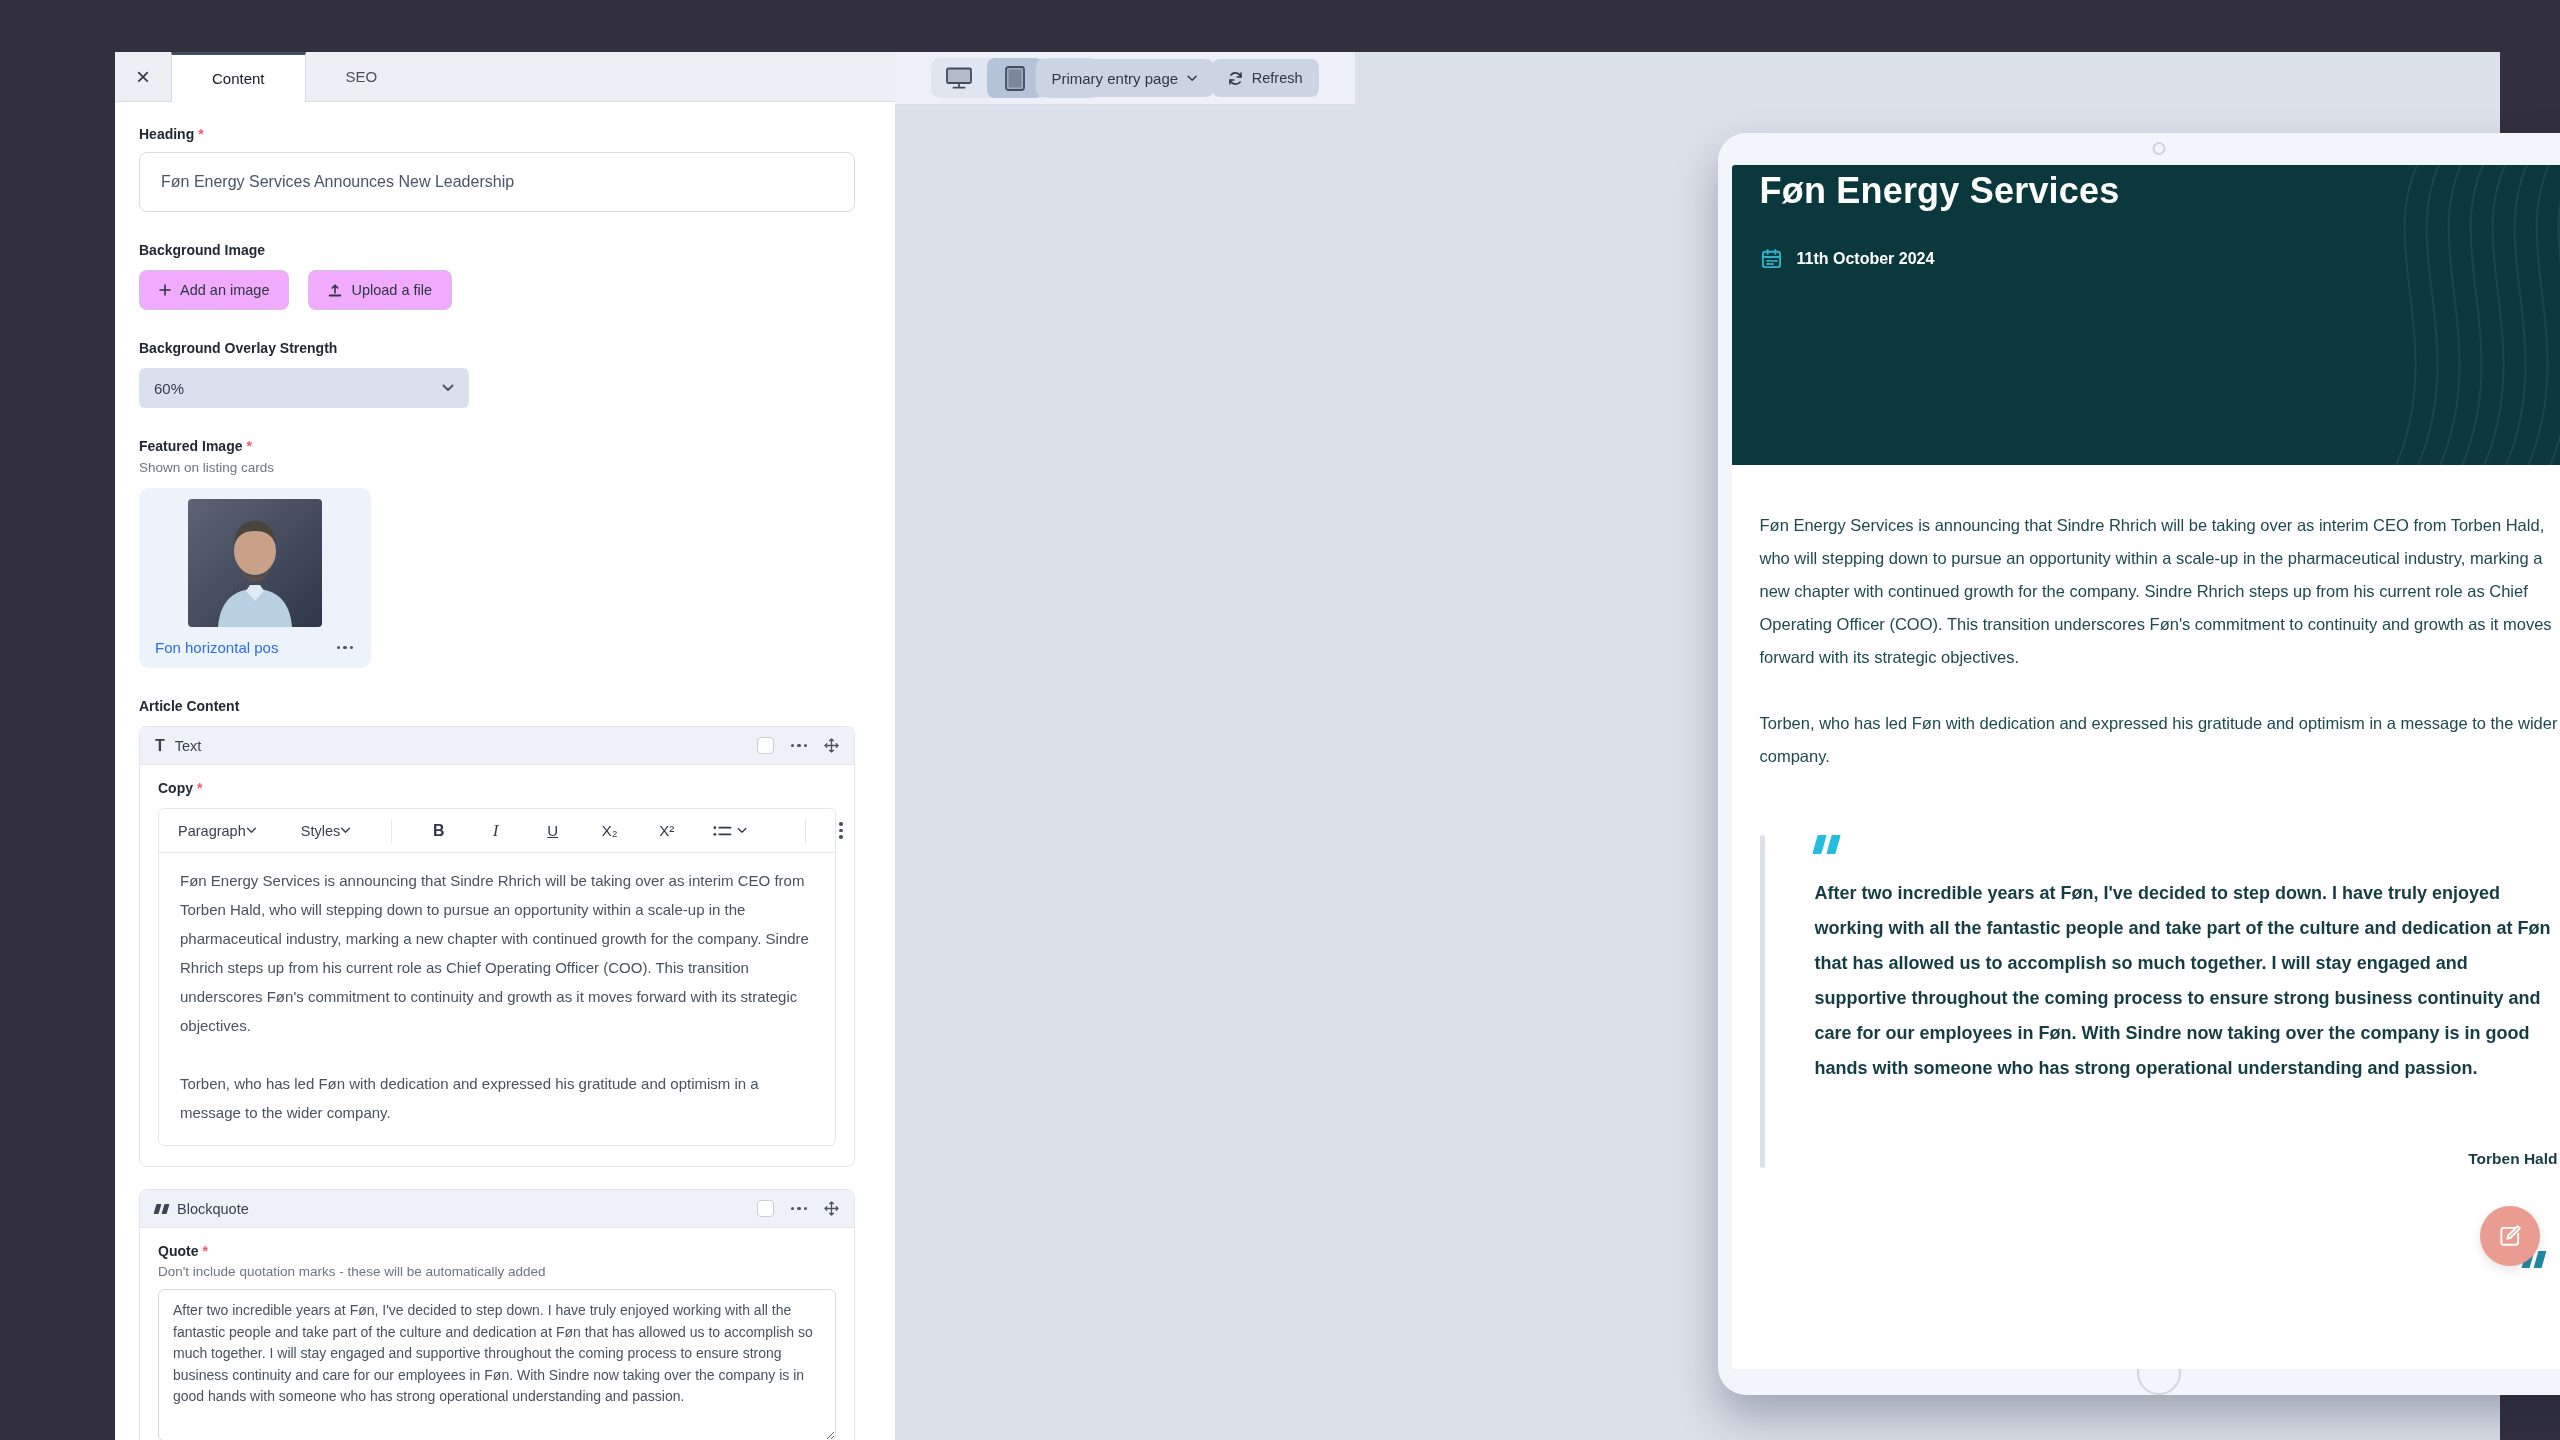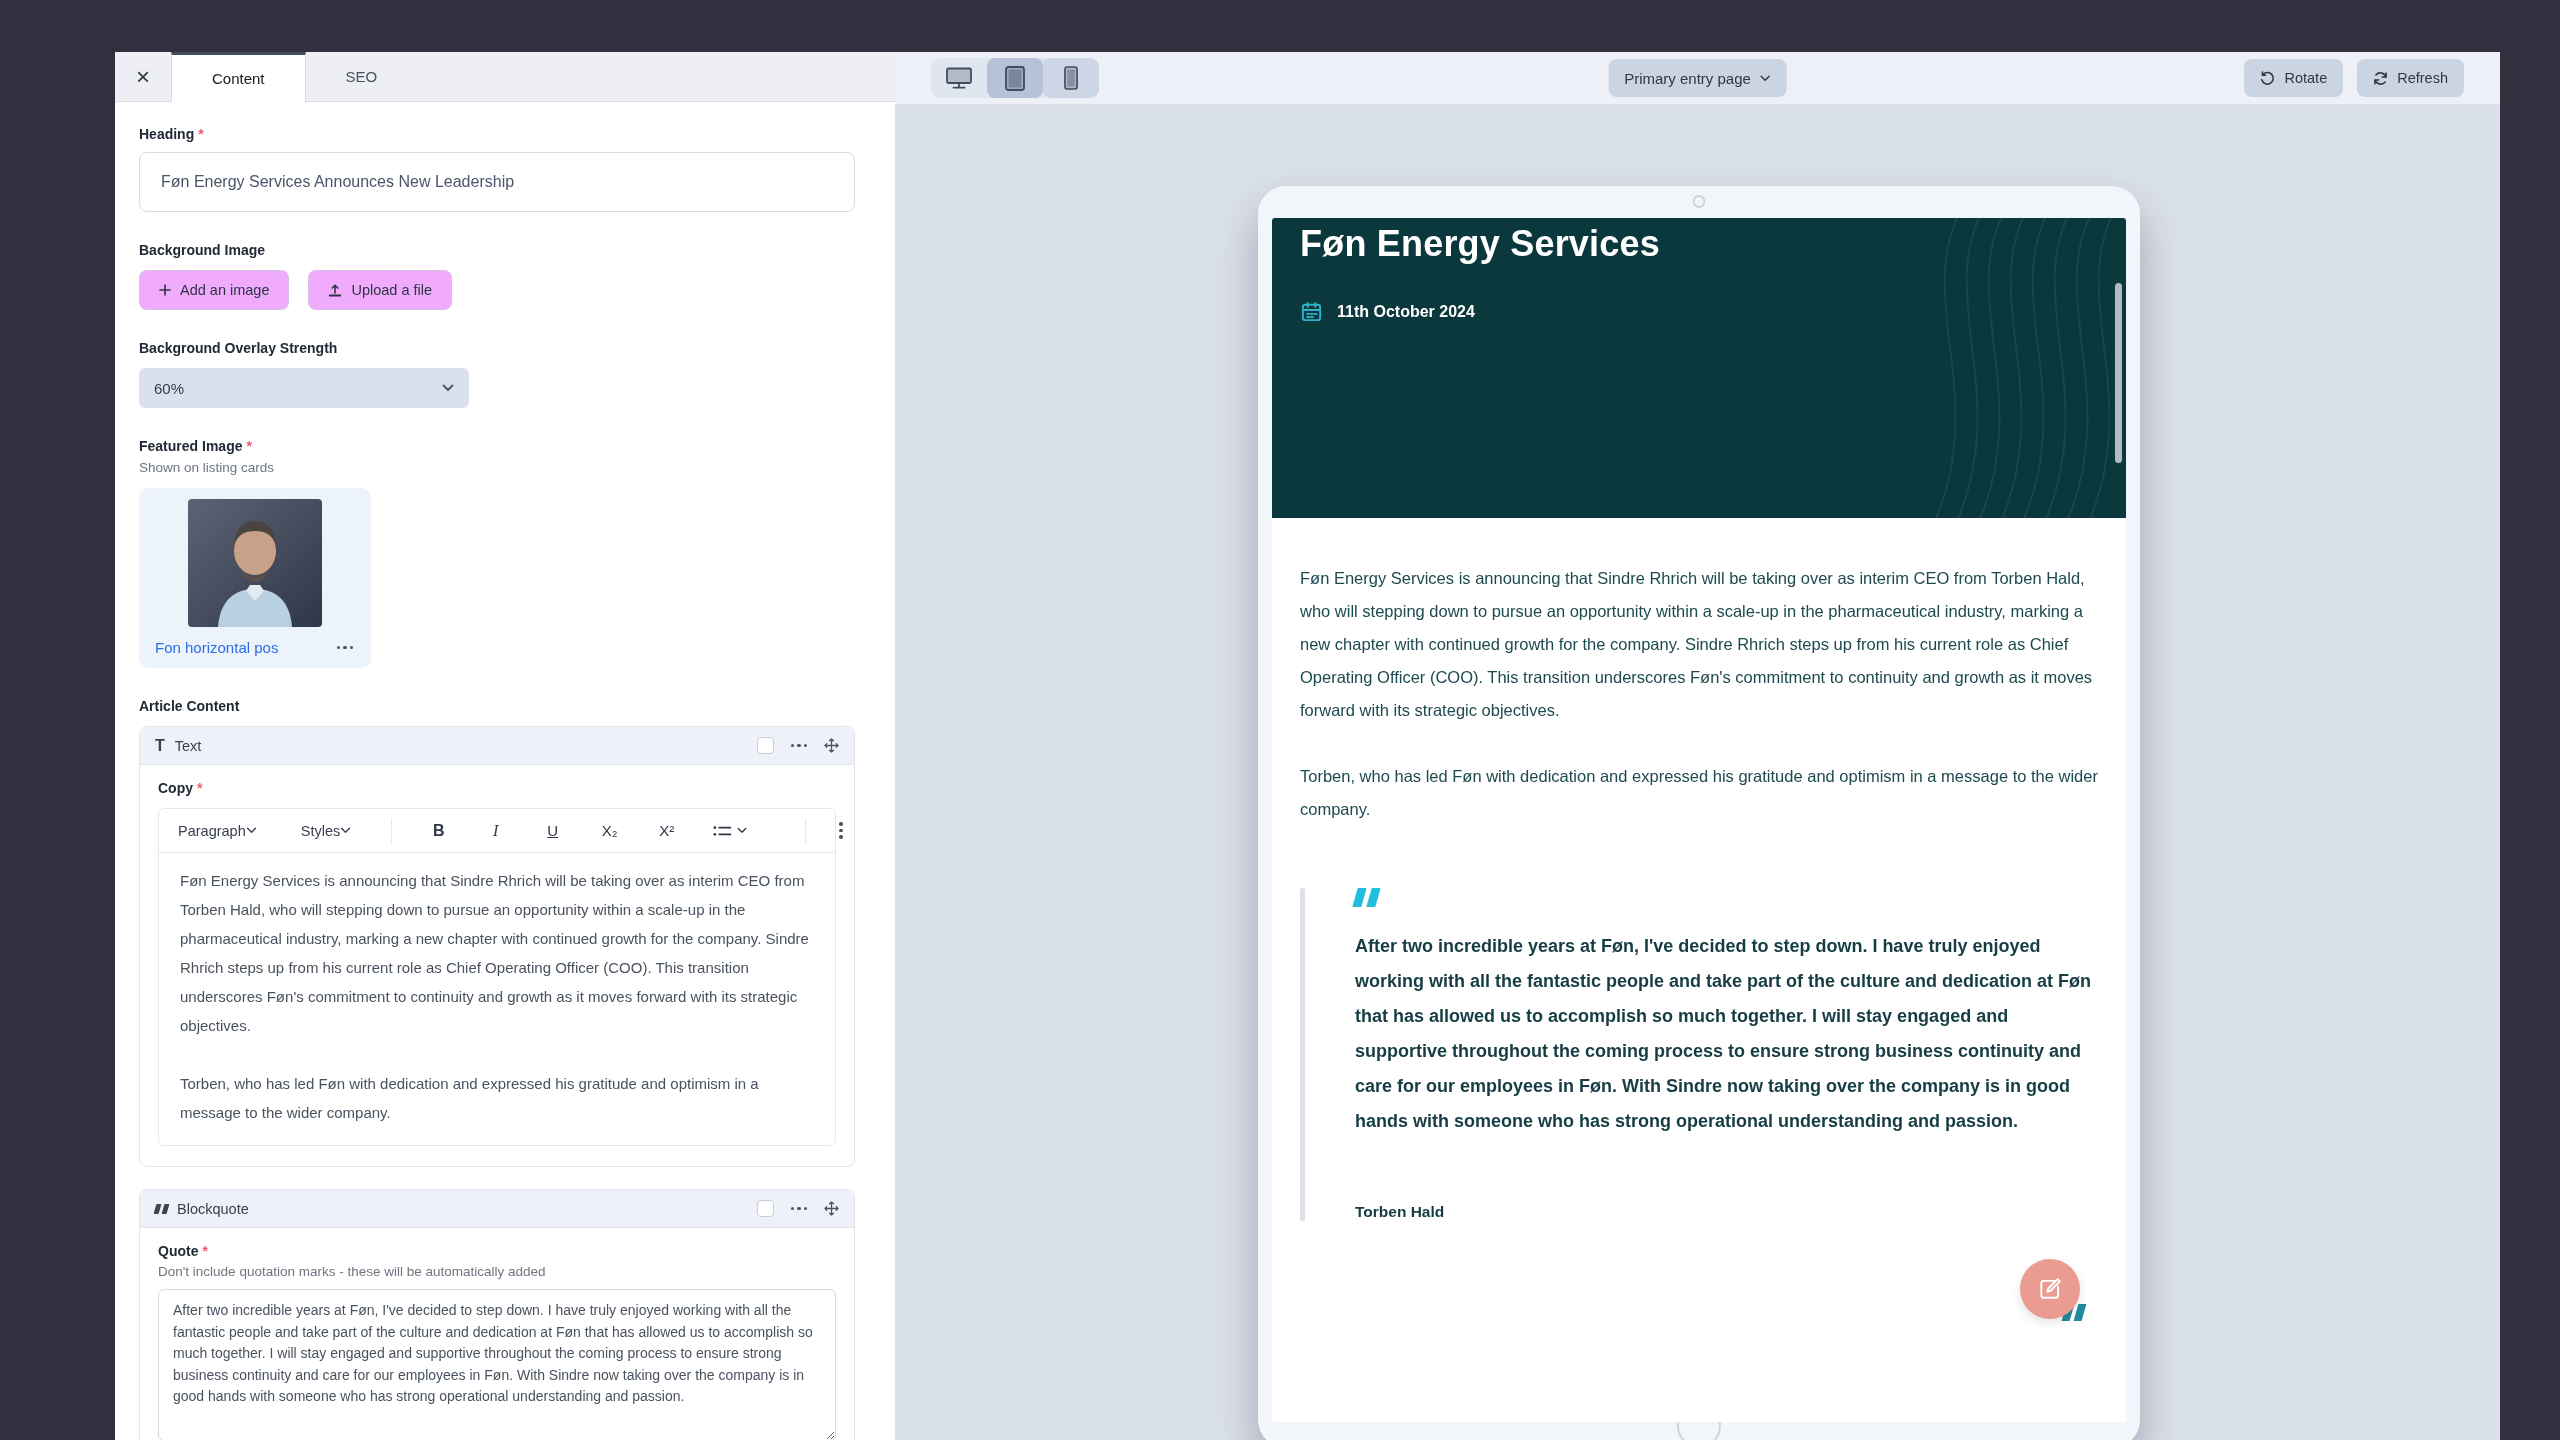--- a/index.html
+++ b/index.html
@@ -52,21 +52,21 @@
   .rte-spacer { flex:1; }
   .rte-content { padding:13px 21px 18px; font-size:15px; line-height:29px; color:#49525f; }
   .rte-content p + p { margin-top:29px; }
 
   .qt-textarea { display:block; width:100%; height:152px; margin-top:10px; border:1px solid #d6dae1; border-radius:6px; padding:10px 14px; font-size:14px; line-height:21.5px; color:#49525f; font-family:"Liberation Sans",sans-serif; resize:vertical; background:#fff; }
 
   .bq-icon { display:flex; gap:3px; }
   .bq-icon i { width:4.5px; height:10px; background:#3c4554; transform:skewX(-16deg); border-radius:1px; display:block; }
 
   
-  .preview { flex:1; display:flex; flex-direction:column; background:#dbe1ea; min-width:0; }
+  .preview { flex:1; display:flex; flex-direction:row; background:#dbe1ea; min-width:0; }
   .pv-topbar { height:53px; background:#edf0f6; border-bottom:1px solid #d8dde5; display:flex; align-items:center; padding:0 36px; position:relative; flex:none; }
   .device-group { display:flex; background:#dfe6f0; border-radius:9px; overflow:hidden; }
   .device-btn { width:56px; height:40px; display:flex; align-items:center; justify-content:center; color:#414c5e; cursor:pointer; }
   .device-btn.sel { background:#b5c2d7; border-radius:8px; }
   .device-btn.mid { background:#ccd6e4; border-radius:8px; }
   .pv-btn { height:38px; background:#cbd4e2; border-radius:8px; display:inline-flex; align-items:center; gap:9px; padding:0 16px; font-size:14.5px; color:#2e3847; cursor:pointer; }
   .entry-select { position:absolute; left:50%; transform:translateX(-50%); font-size:15px; }
   .pv-right { margin-left:auto; display:flex; gap:14px; }
 
   .canvas { flex:1; position:relative; }
@@ -85,21 +85,21 @@
   .art-body { padding:44px 28px 0; }
   .art-body p { font-size:16.5px; line-height:33px; color:#1d4a4f; font-weight:500; max-width:800px; }
   .art-body p + p { margin-top:33px; }
 
   .quote-sec { margin-top:62px; display:flex; }
   .q-bar { width:5px; background:#dde2e9; border-radius:3px; flex:none; }
   .q-content { padding-left:50px; position:relative; }
   .qmark { display:flex; gap:5px; }
   .qmark i { width:9px; height:19px; background:#23bdde; transform:skewX(-16deg); border-radius:1px; display:block; }
   .q-text { margin-top:22px; font-size:18px; line-height:35px; font-weight:700; color:#153d43; max-width:748px; }
-  .q-author { margin-top:64px; font-size:15.5px; font-weight:700; color:#153d43; }
+  .q-author { margin-top:64px; font-size:15.5px; font-weight:700; color:#153d43;text-align:right; }
 
   .fab-quote { position:absolute; left:792px; top:1086px; display:flex; gap:4px; }
   .fab-quote i { width:8px; height:17px; background:#1f8aa0; transform:skewX(-16deg); display:block; }
   .fab { position:absolute; left:748px; top:1041px; width:60px; height:60px; border-radius:50%; background:#eb9c90; display:flex; align-items:center; justify-content:center; cursor:pointer; box-shadow:0 4px 10px rgba(60,30,30,.12); }
   .scrollpill { position:absolute; right:4px; top:65px; width:7px; height:180px; background:#b3bac5; border-radius:4px; cursor:pointer; }
 </style>
 </head>
 <body>
 
 <div class="page">

